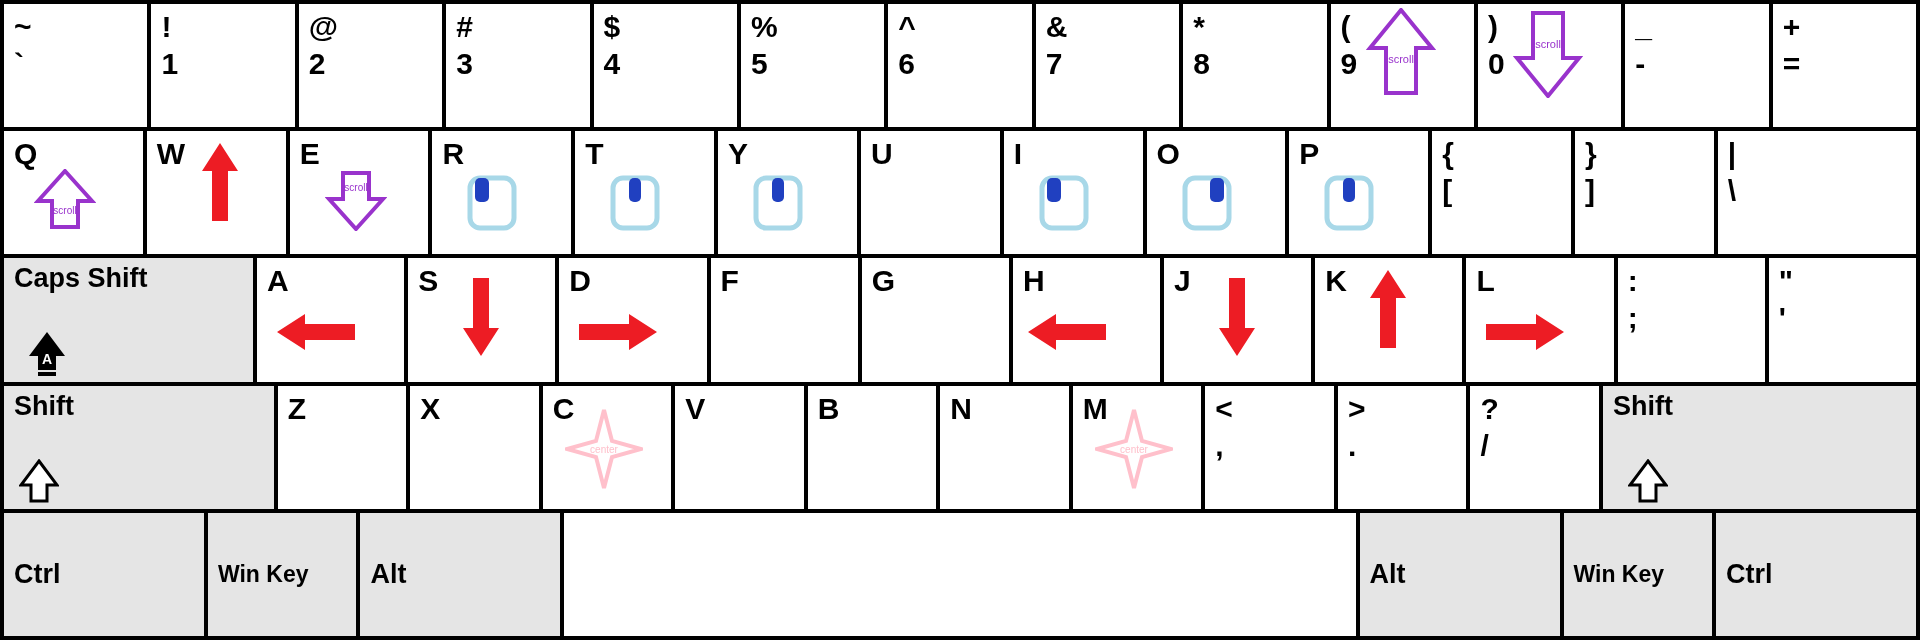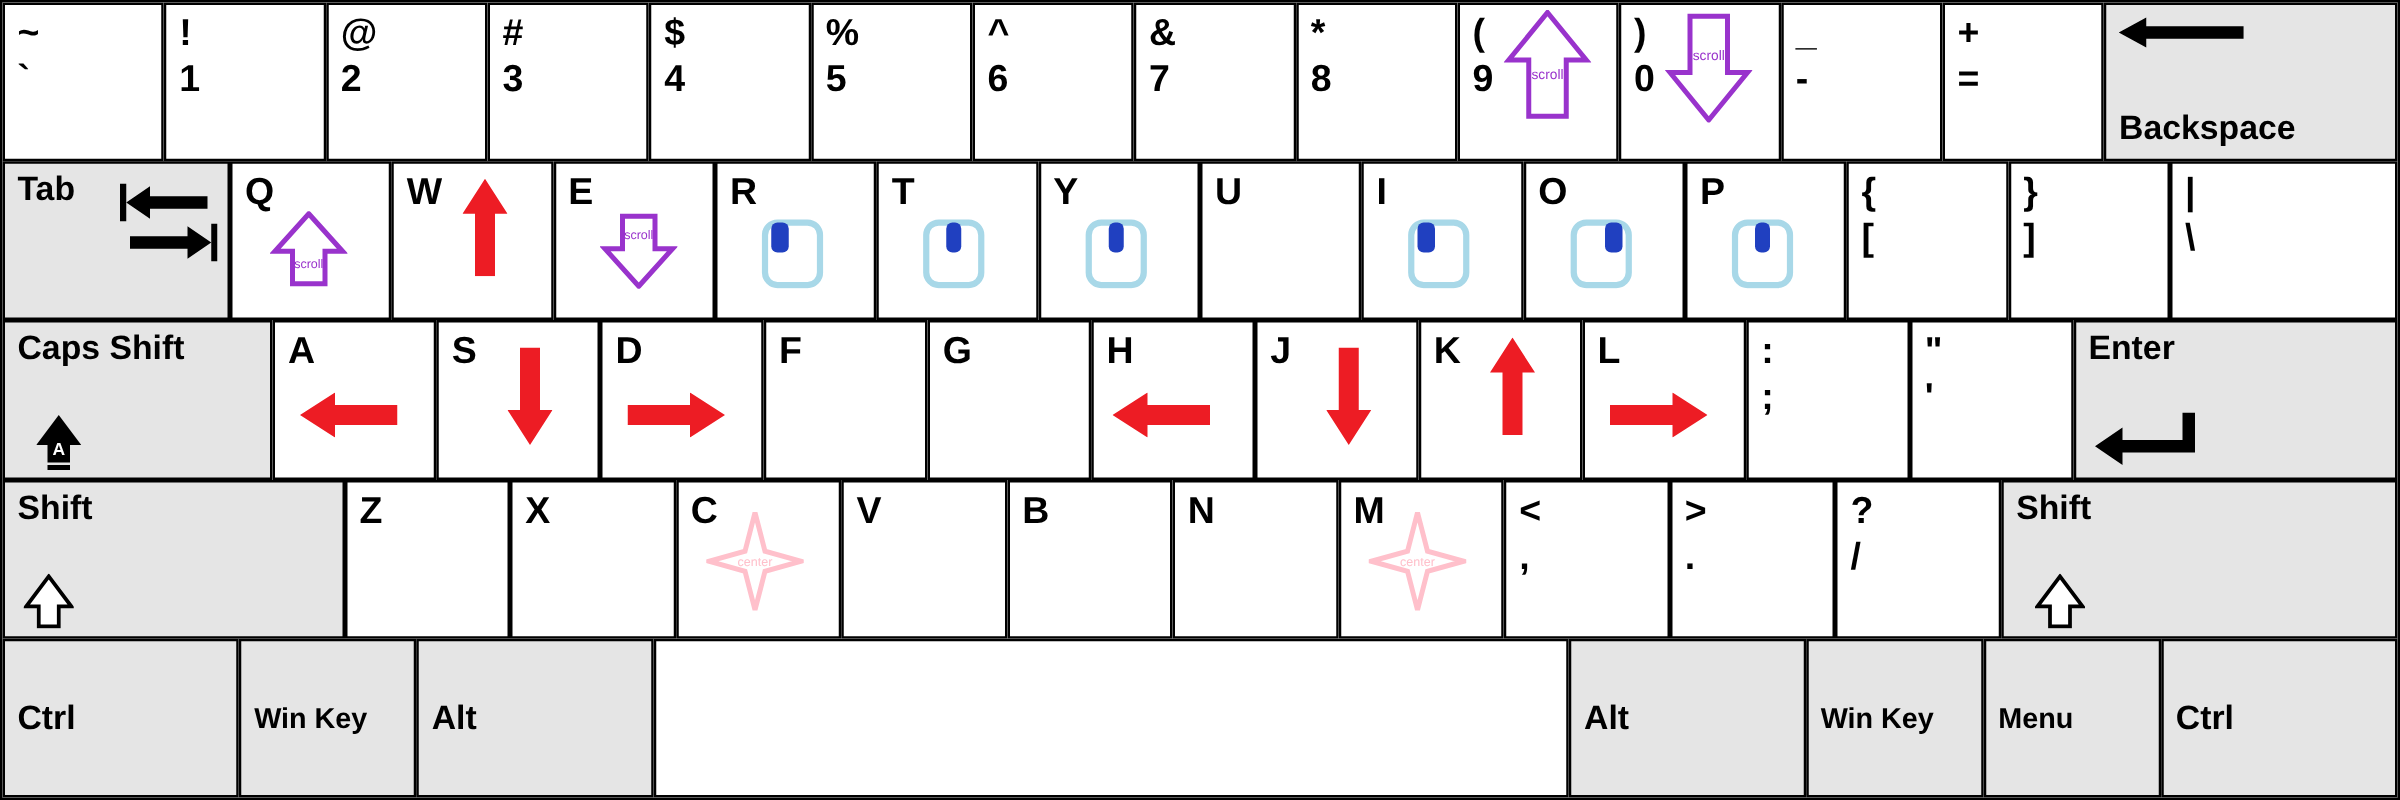--- a/index.html
+++ b/index.html
@@ -109,42 +109,23 @@
       </div>
     </div>
     <div class="key" style="flex:1">
       <div class="upper">_</div>
       <div class="lower">-</div>
     </div>
     <div class="key" style="flex:1">
       <div class="upper">+</div>
       <div class="lower">=</div>
     </div>
-    <div class="key gray" style="flex:2">
-      <div class="icon" style="left:10px;top:8px">
-        <svg width="100" height="28" viewBox="0 0 100 28">
-            <path d="M0 14 L22 2 L22 9 L100 9 L100 19 L22 19 L22 26 Z" fill="#000"></path>
-          </svg>
-      </div>
-      <div class="label" style="position:absolute;bottom:10px;left:10px">Backspace</div>
-    </div>
-  </div>
-
-  <div class="row">
-    <div class="key gray" style="flex:1.5">
-      <div class="label">Tab</div>
-      <div class="icon" style="right:8px;top:12px">
-        <svg width="78" height="70" viewBox="0 0 78 70">
-          <rect x="0" y="4" width="5" height="30" fill="#000"></rect>
-          <path d="M5 19 L24 6 L24 14 L70 14 L70 24 L24 24 L24 32 Z" fill="#000"></path>
-          <rect x="73" y="36" width="5" height="30" fill="#000"></rect>
-          <path d="M73 51 L54 38 L54 46 L8 46 L8 56 L54 56 L54 64 Z" fill="#000"></path>
-        </svg>
-      </div>
-    </div>
+  </div>
+
+  <div class="row">
     <div class="key" style="flex:1">
       <div class="upper">Q</div>
       <div class="icon" style="left:30px;top:38px">
         <svg width="62" height="62" viewBox="0 0 62 62">
           <path d="M31 2 L58 32 L44 32 L44 58 L18 58 L18 32 L4 32 Z" fill="#fff" stroke="#9933cc" stroke-width="4"></path>
           <text x="31" y="45" text-anchor="middle" font-size="10" fill="#9933cc" font-weight="normal">scroll</text>
         </svg>
       </div>
     </div>
     <div class="key" style="flex:1">
@@ -309,28 +290,20 @@
       </div>
     </div>
     <div class="key" style="flex:1">
       <div class="upper">:</div>
       <div class="lower">;</div>
     </div>
     <div class="key" style="flex:1">
       <div class="upper">"</div>
       <div class="lower">'</div>
     </div>
-    <div class="key gray" style="flex:2.2">
-      <div class="label">Enter</div>
-      <div class="icon" style="left:15px;bottom:8px">
-        <svg width="80" height="44" viewBox="0 0 80 44">
-          <path d="M70 0 L80 0 L80 32 L22 32 L22 42 L0 27 L22 12 L22 22 L70 22 Z" fill="#000"></path>
-        </svg>
-      </div>
-    </div>
   </div>
 
   <div class="row">
     <div class="key gray" style="flex:2.3">
       <div class="label">Shift</div>
       <div class="icon" style="left:15px;bottom:6px">
         <svg width="40" height="44" viewBox="0 0 40 44">
             <path d="M20 2 L38 26 L28 26 L28 42 L12 42 L12 26 L2 26 Z" fill="#fff" stroke="#000" stroke-width="3"></path>
           </svg>
       </div>
@@ -400,21 +373,18 @@
     <div class="key gray" style="flex:1.4;justify-content:center">
       <div class="label">Alt</div>
     </div>
     <div class="key" style="flex:6"></div>
     <div class="key gray" style="flex:1.4;justify-content:center">
       <div class="label">Alt</div>
     </div>
     <div class="key gray" style="flex:1;justify-content:center">
       <div class="label-sm" style="white-space:pre-line;line-height:1.2">Win Key</div>
     </div>
-    <div class="key gray" style="flex:1;justify-content:center">
-      <div class="label-sm">Menu</div>
-    </div>
     <div class="key gray" style="flex:1.4;justify-content:center">
       <div class="label">Ctrl</div>
     </div>
   </div>
 
 </div>
 
 </body></html>

